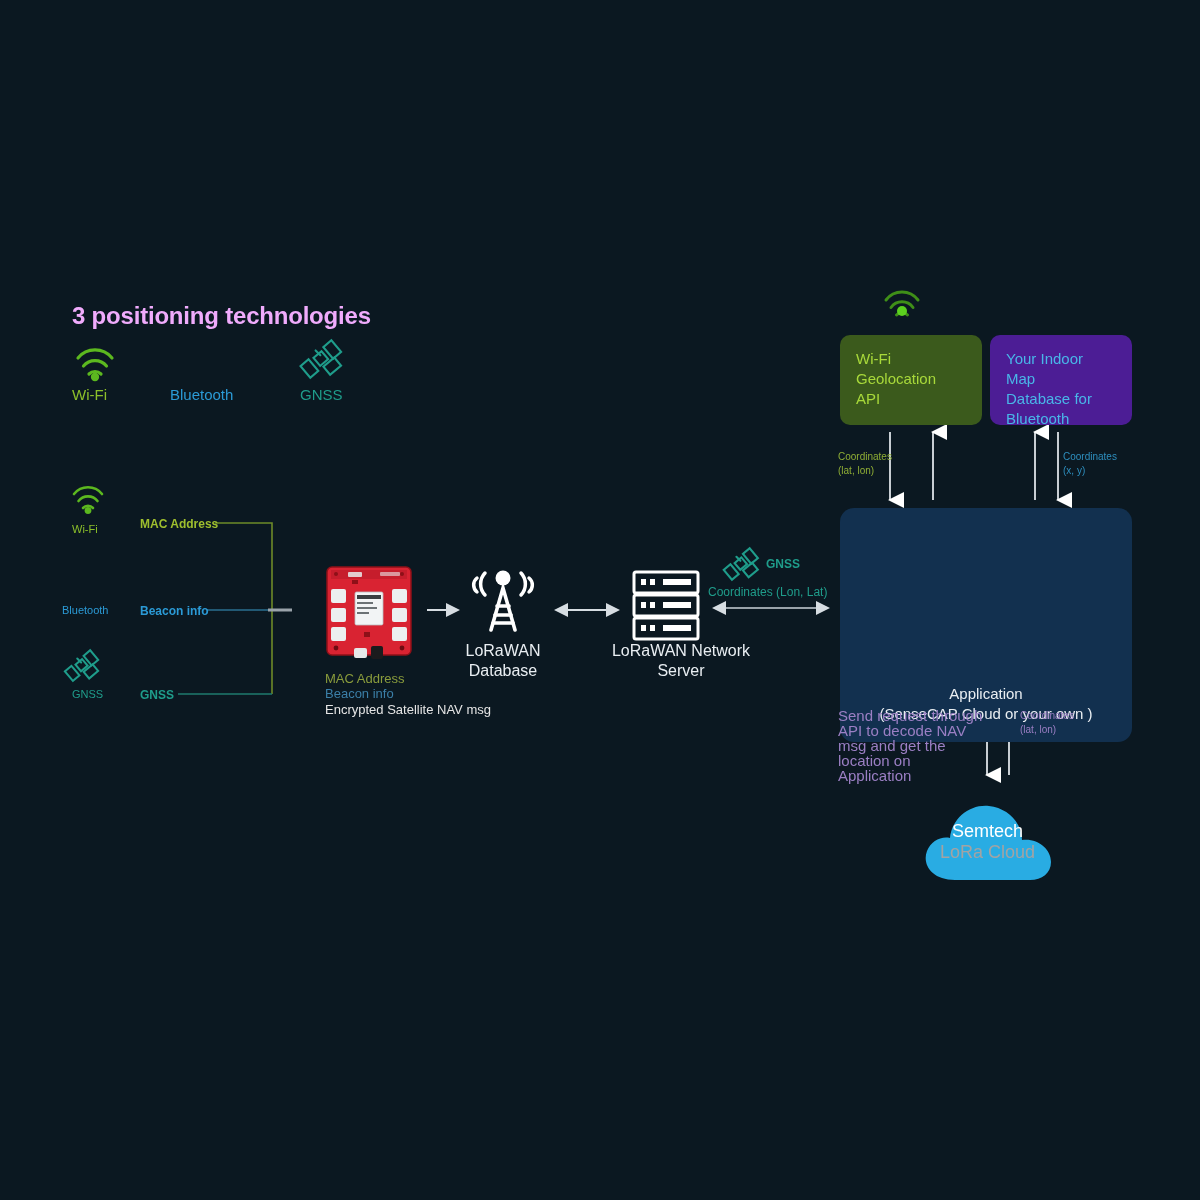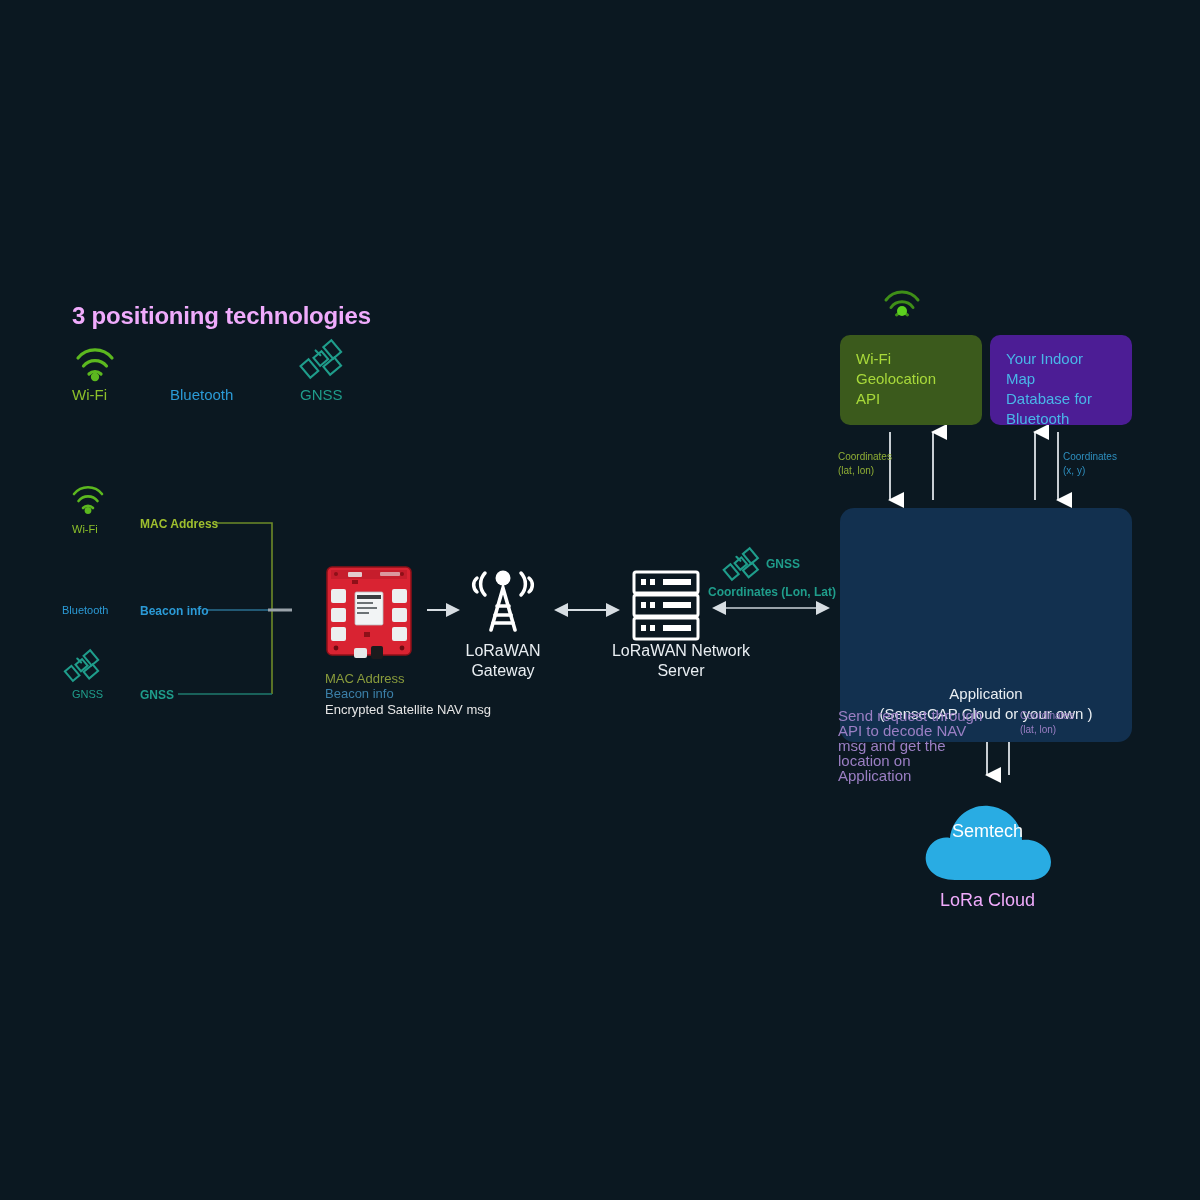--- a/index.html
+++ b/index.html
@@ -47,21 +47,21 @@
   
   .node-caption{
     position:absolute;color:#e9eef2;font-size:16px;text-align:center;
     line-height:20px;
   }
   #cap-gateway{left:433px;top:641px;width:140px;}
   #cap-server{left:586px;top:641px;width:190px;}
 
   
   #gnss-tag{left:766px;top:557px;color:#1f9d8b;font-size:12px;font-weight:bold;}
-  #gnss-coord{left:708px;top:585px;color:#1f9d8b;font-size:12px;font-weight:bold;}
+  #gnss-coord{left:708px;top:585px;color:#1f9d8b;font-size:12px;}
 
   
   .box{
     position:absolute;border-radius:10px;
     padding:14px 16px;box-sizing:border-box;
     font-size:15px;line-height:20px;
   }
   #box-wifiapi{
     left:840px;top:335px;width:142px;height:90px;
     background:#3b5a1c;color:#a8d93a;
@@ -85,21 +85,21 @@
   #coord-xy-top{left:1063px;top:450px;color:#2e8fbf;}
   #coord-latlon-bot{left:1020px;top:709px;color:#9b7fc4;}
   #req-note{left:838px;top:708px;color:#9b7fc4;width:145px;font-size:15px;line-height:15px;}
 
   
   #cloud-wrap{left:920px;top:785px;width:135px;height:105px;}
   #cloud-text{
     position:absolute;left:0;right:0;top:36px;text-align:center;
     color:#ffffff;font-size:18px;line-height:21px;
   }
-  .cloud-line2{color:#f0abfc;margin-top:48px;}
+  .cloud-line2{color:#a3a3a3;}
 </style>
 </head>
 <body>
 
 <svg class="canvas" viewBox="0 0 1200 1200">
   <defs>
     <marker id="ah-r" markerWidth="7" markerHeight="7" refX="6" refY="3.5" orient="auto">
       <polygon points="0,0 7,3.5 0,7" fill="#d7dde2"></polygon>
     </marker>
     <marker id="ah-l" markerWidth="7" markerHeight="7" refX="1" refY="3.5" orient="auto">
@@ -331,21 +331,21 @@
 
 <div class="abs data-label" id="dl-mac">MAC Address</div>
 <div class="abs data-label" id="dl-beacon">Beacon info</div>
 <div class="abs data-label" id="dl-gnss">GNSS</div>
 
 <div class="board-out" id="bo-mac">MAC Address</div>
 <div class="board-out" id="bo-beacon">Beacon info</div>
 <div class="board-out" id="bo-nav">Encrypted Satellite NAV msg</div>
 
 <div class="node-caption" id="cap-gateway" style="white-space: pre-line;">LoRaWAN
-Gateway</div>
+Database</div>
 <div class="node-caption" id="cap-server" style="white-space: pre-line;">LoRaWAN  Network
 Server</div>
 
 <div class="abs" id="gnss-tag">GNSS</div>
 <div class="abs" id="gnss-coord">Coordinates (Lon, Lat)</div>
 
 <div class="box" id="box-wifiapi" style="white-space: pre-line;">Wi-Fi
 Geolocation
 API</div>
 <div class="box" id="box-bt-db" style="white-space: pre-line;">Your Indoor

